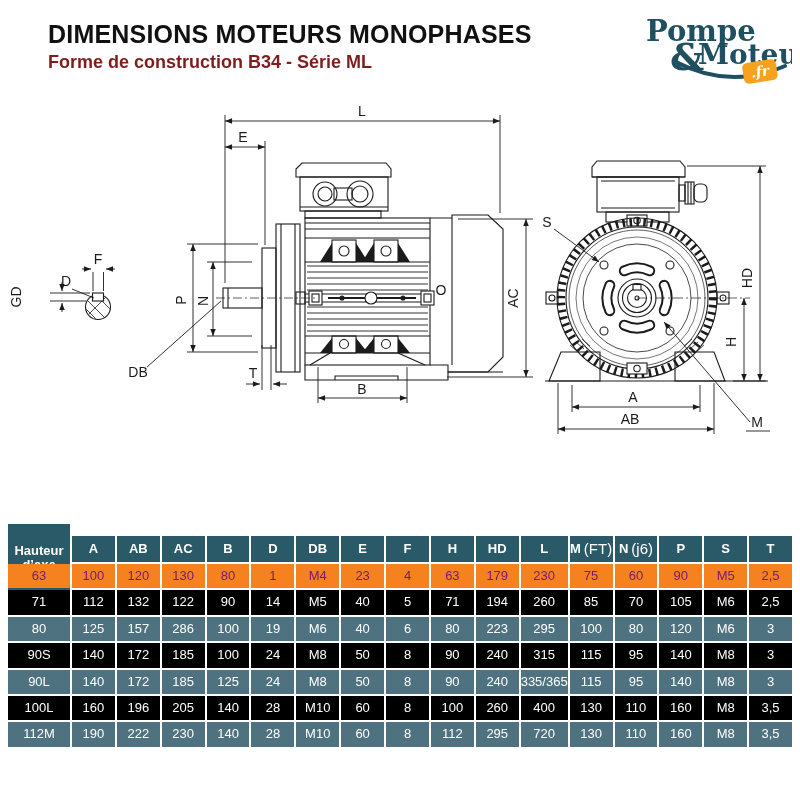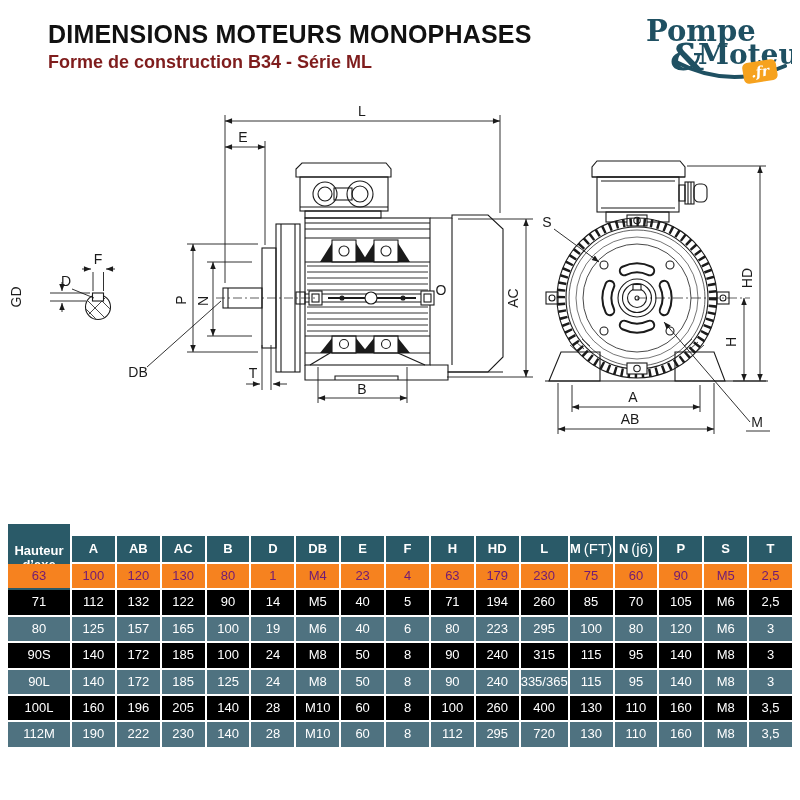--- a/index.html
+++ b/index.html
@@ -356,21 +356,21 @@
       <div class="cell rowlight">194</div>
       <div class="cell rowlight">260</div>
       <div class="cell rowlight">85</div>
       <div class="cell rowlight">70</div>
       <div class="cell rowlight">105</div>
       <div class="cell rowlight">M6</div>
       <div class="cell rowlight">2,5</div>
       <div class="cell rowdark">80</div>
       <div class="cell rowdark">125</div>
       <div class="cell rowdark">157</div>
-      <div class="cell rowdark">165</div>
+      <div class="cell rowdark">286</div>
       <div class="cell rowdark">100</div>
       <div class="cell rowdark">19</div>
       <div class="cell rowdark">M6</div>
       <div class="cell rowdark">40</div>
       <div class="cell rowdark">6</div>
       <div class="cell rowdark">80</div>
       <div class="cell rowdark">223</div>
       <div class="cell rowdark">295</div>
       <div class="cell rowdark">100</div>
       <div class="cell rowdark">80</div>

